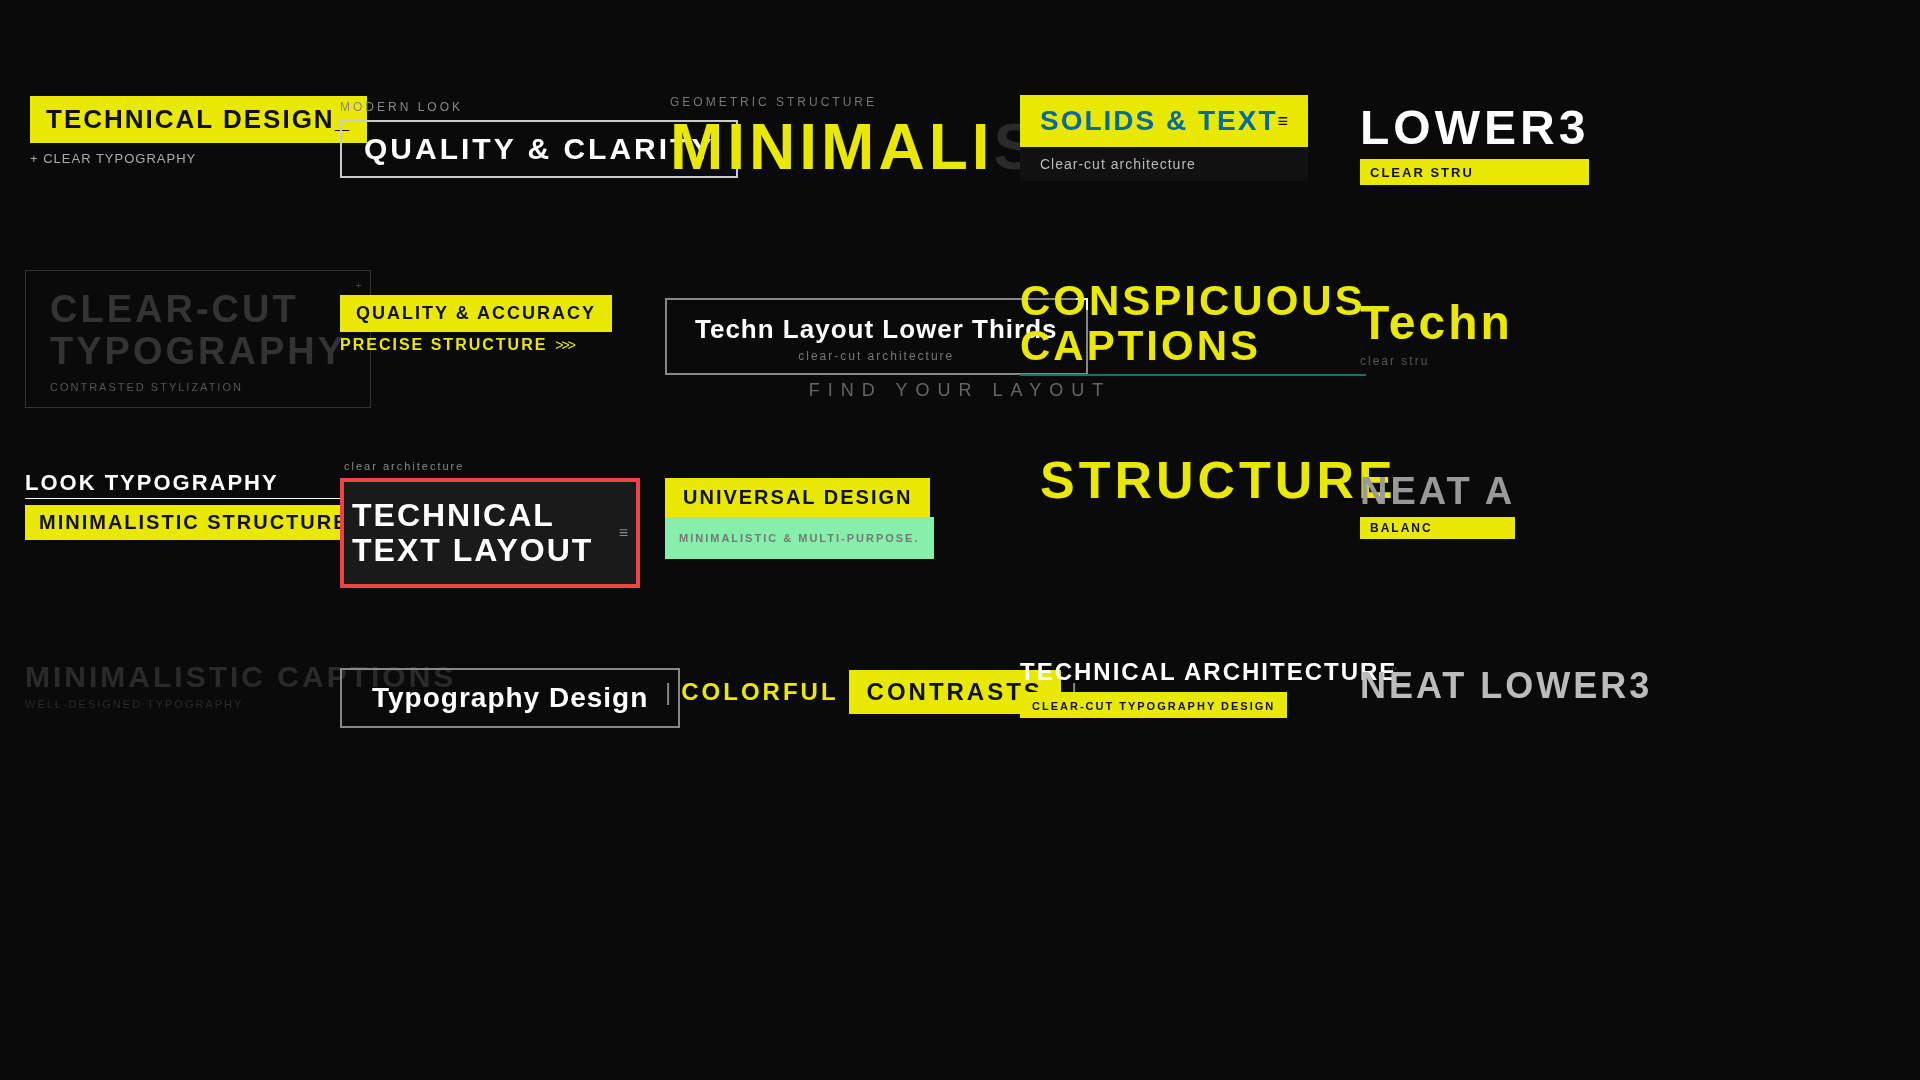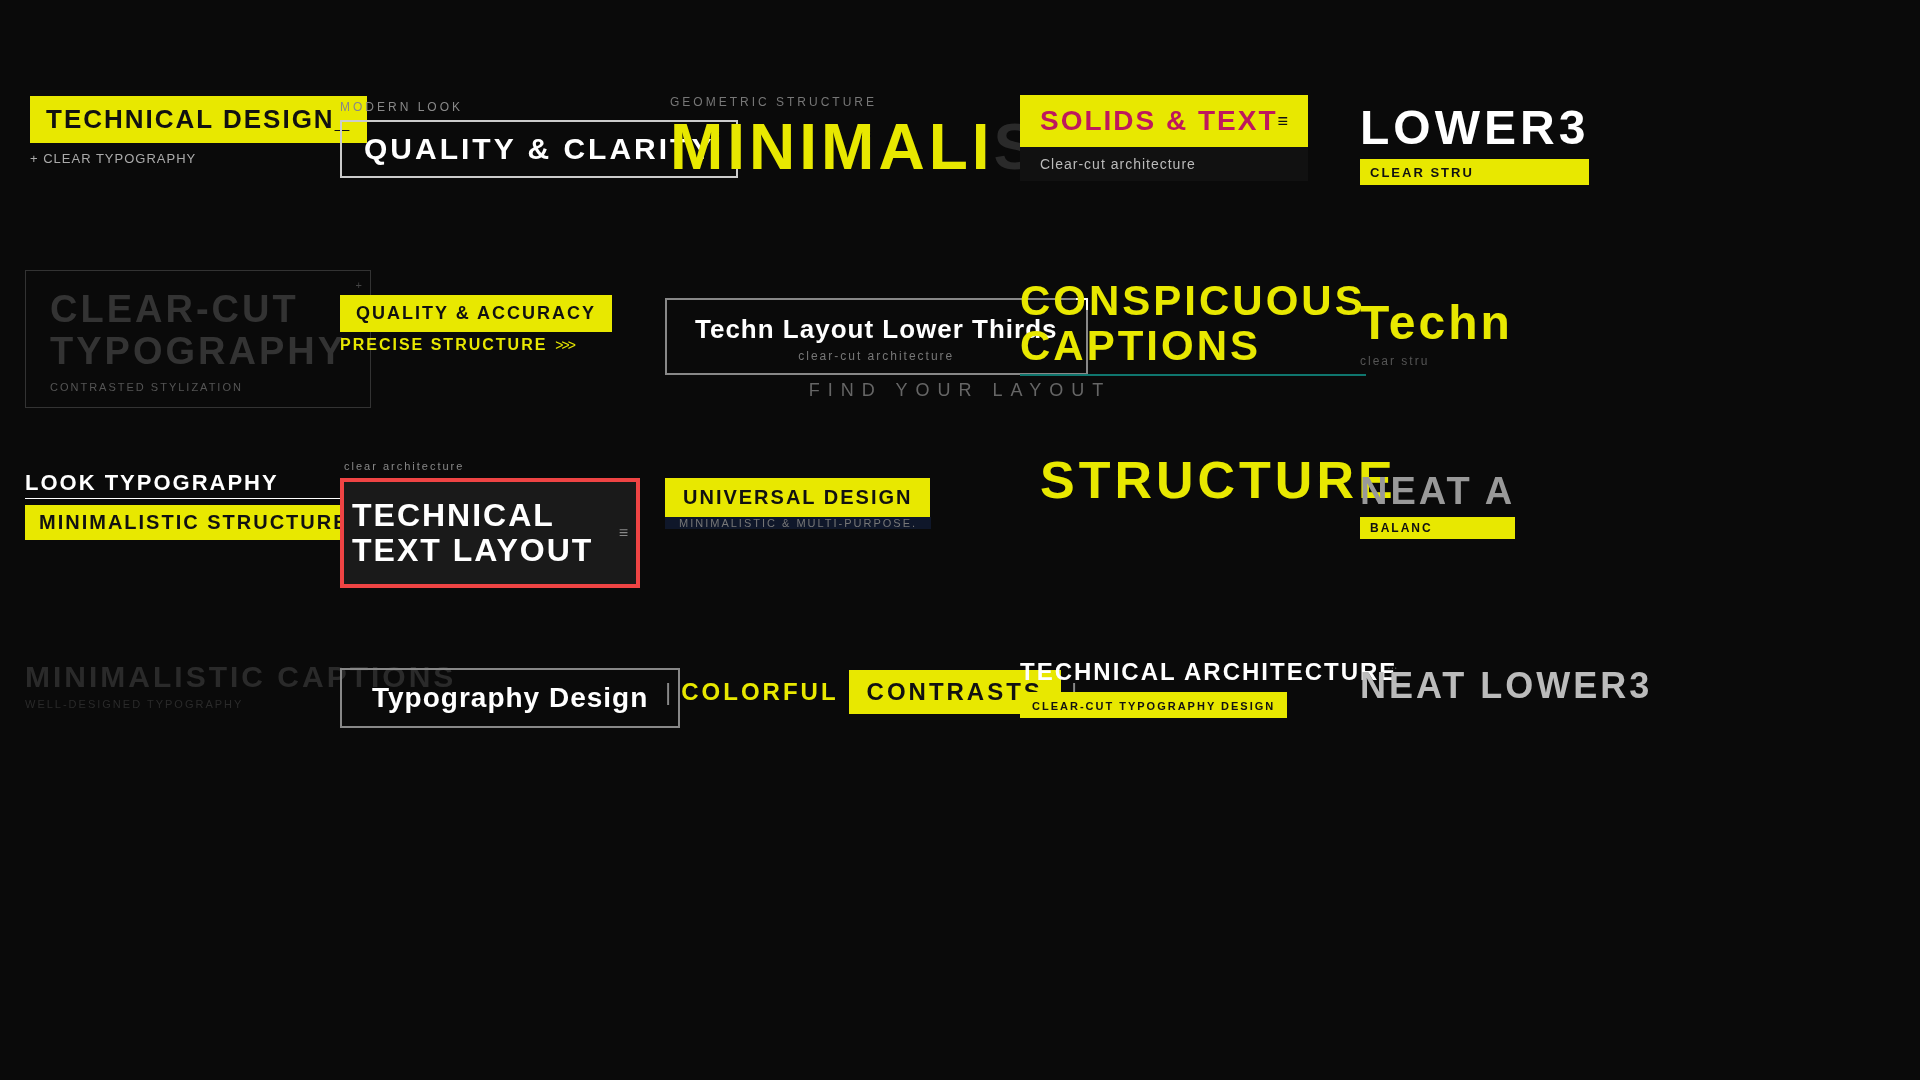--- a/index.html
+++ b/index.html
@@ -102,21 +102,21 @@
     .solids-text .header {
       background: #e8e800;
       padding: 10px 20px;
       display: flex;
       justify-content: space-between;
       align-items: center;
     }
     .solids-text .header .title {
       font-size: 28px;
       font-weight: 900;
-      color: #be185d;
+      color: #0369a1;
       letter-spacing: 2px;
     }
     .solids-text .header .menu-icon {
       color: #111;
       font-size: 18px;
     }
     .solids-text .sub-box {
       background: #111;
       padding: 8px 20px;
     }
@@ -372,22 +372,23 @@
       padding: 8px 18px;
       display: inline-block;
     }
     .universal-design .main-text {
       font-size: 20px;
       font-weight: 900;
       color: #111;
       letter-spacing: 2px;
     }
     .universal-design .sub-box {
-      background: #0f172a;
-      padding: 0 14px;
+      background: #86efac;
+      padding: 15px 14px;
+      font-weight: bold;
     }
     .universal-design .sub-text {
       color: #777;
       font-size: 11px;
       letter-spacing: 2px;
     }
 
     
     .balanced {
       top: 460px;

